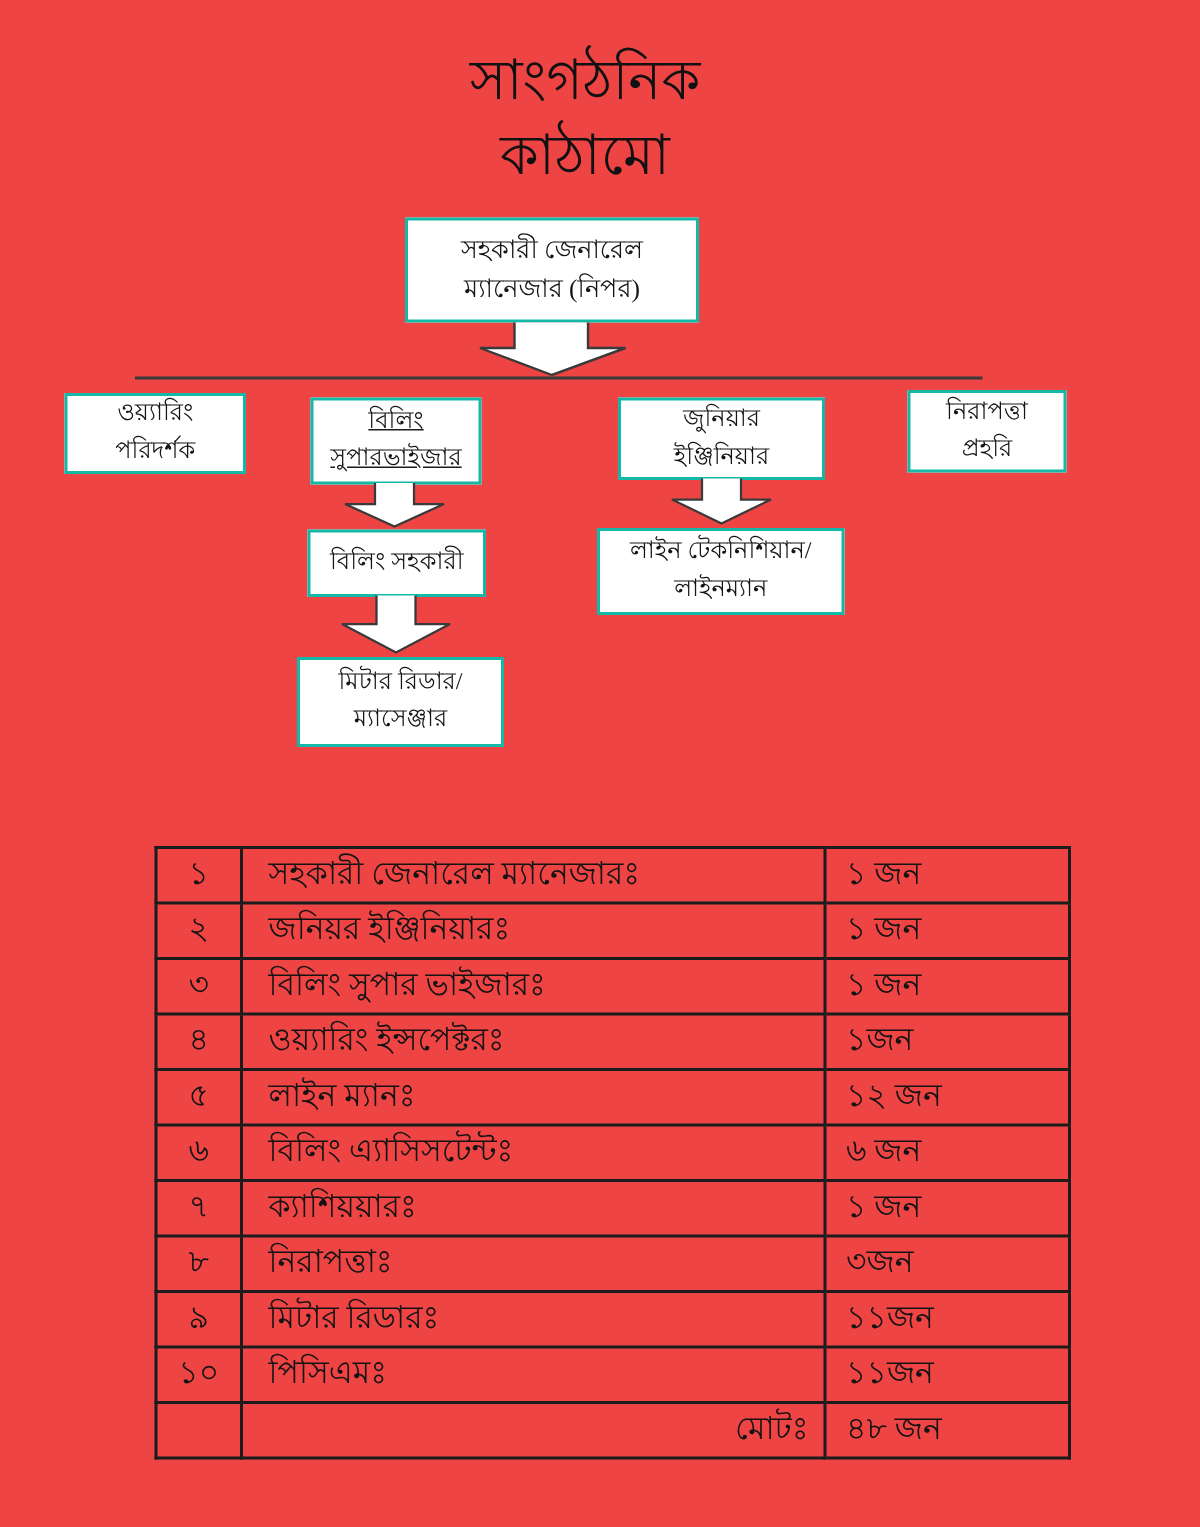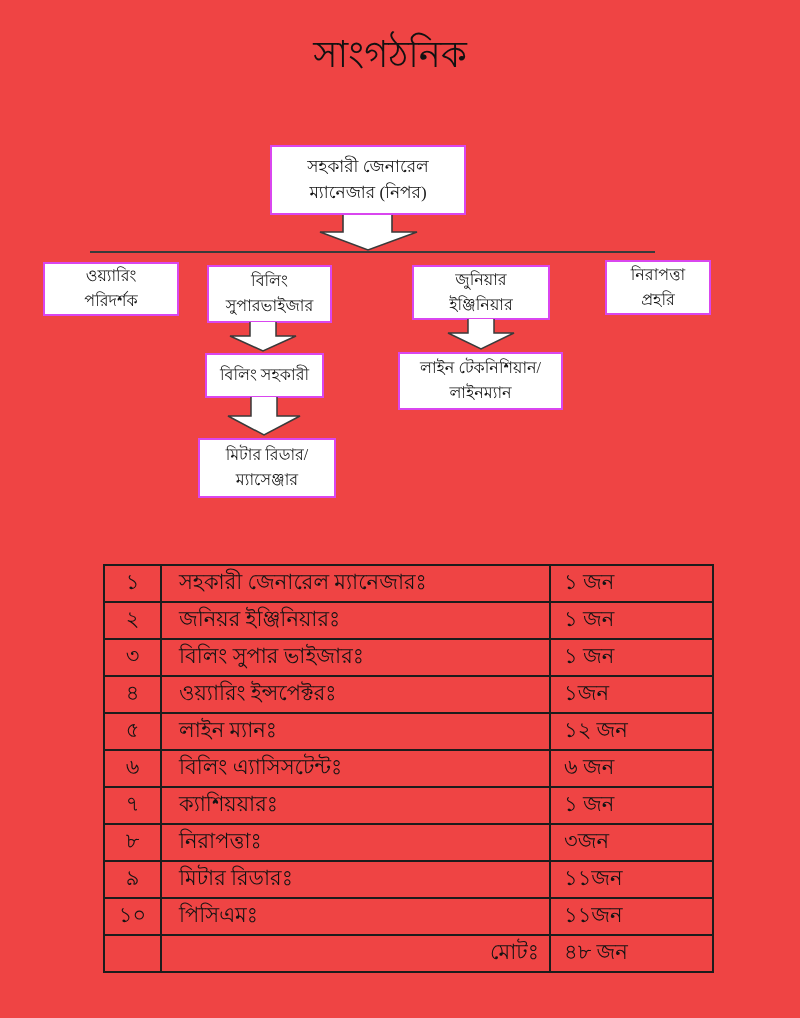--- a/index.html
+++ b/index.html
@@ -32,40 +32,40 @@
   
   .chart-area {
     position: absolute;
     left: 0;
     top: 0;
     width: 800px;
     height: 530px;
   }
   .org-box {
     position: absolute;
-    border: 2px solid #d946ef;
+    border: 2px solid #14b8a6;
     background: #ffffff;
     display: flex;
     flex-direction: column;
     align-items: center;
     justify-content: center;
     text-align: center;
     z-index: 1;
     box-sizing: border-box;
   }
   .org-box .bline {
     font-size: 16px;
     line-height: 1.55;
     color: #141414;
     white-space: nowrap;
   }
   .box-root            { left: 270px; top: 145px; width: 196px; height: 70px; }
   .box-root .bline     { font-size: 17px; }
-  .box-wiring          { left: 43px;  top: 262px; width: 136px; height: 54px; }
-  .box-billing-sup     { left: 207px; top: 265px; width: 125px; height: 58px; }
+  .box-wiring          { left: 43px;  top: 262px; width: 121px; height: 54px; }
+  .box-billing-sup     { left: 207px; top: 265px; width: 114px; height: 58px; text-decoration: underline; }
   .box-junior-eng      { left: 412px; top: 265px; width: 138px; height: 55px; }
   .box-security        { left: 605px; top: 260px; width: 106px; height: 55px; }
   .box-billing-asst    { left: 205px; top: 353px; width: 119px; height: 45px; }
   .box-line-tech       { left: 398px; top: 352px; width: 165px; height: 58px; }
   .box-meter-reader    { left: 198px; top: 438px; width: 138px; height: 60px; }
   .connector-svg {
     position: absolute;
     left: 0;
     top: 0;
     z-index: 2;
@@ -95,20 +95,21 @@
   .col-count  { width: 148px; text-align: left; padding-left: 13px !important; margin-left: 16px; }
   .total-row .col-name { text-align: right; padding-right: 10px !important; padding-left: 0 !important; }
 </style>
 </head>
 <body>
 
 <div class="page">
 
   <div class="title-wrap">
     <div class="title-line">সাংগঠনিক</div>
+    <div class="title-line">কাঠামো</div>
   </div>
 
   <div class="chart-area">
 
     <div class="org-box box-root">
       <span class="bline">সহকারী জেনারেল</span>
       <span class="bline">ম্যানেজার (নিপর)</span>
     </div>
 
     <div class="org-box box-wiring">

